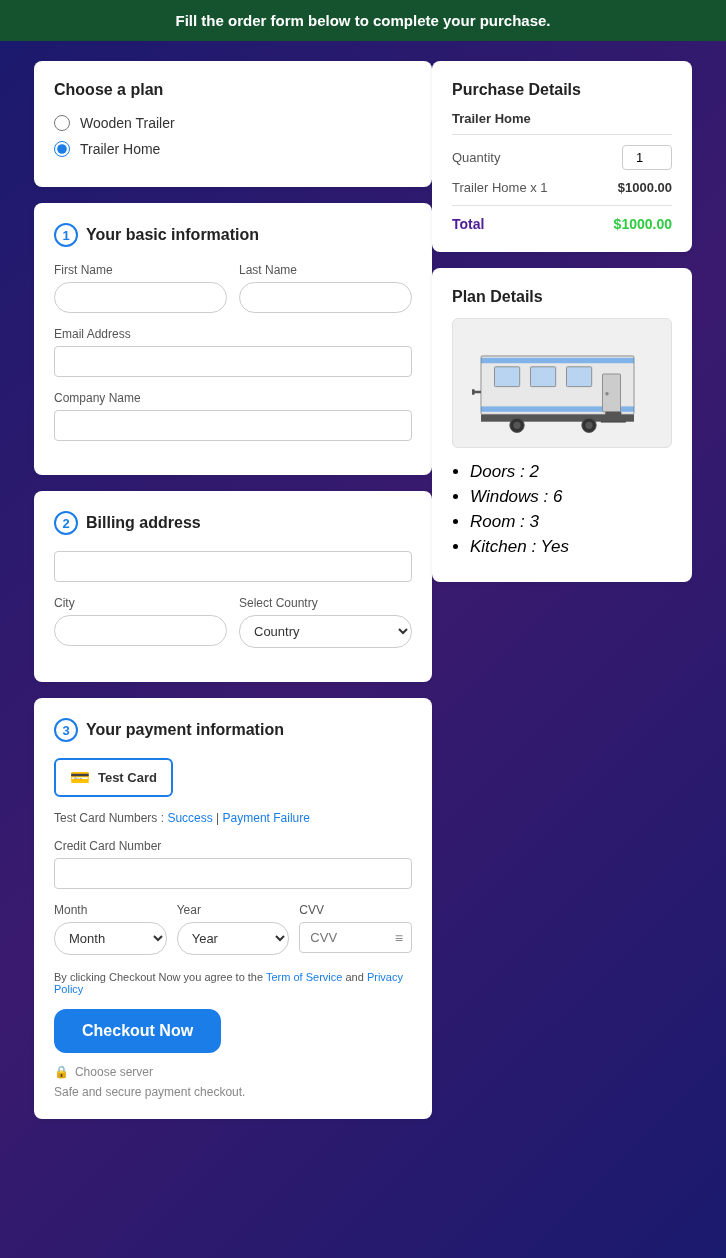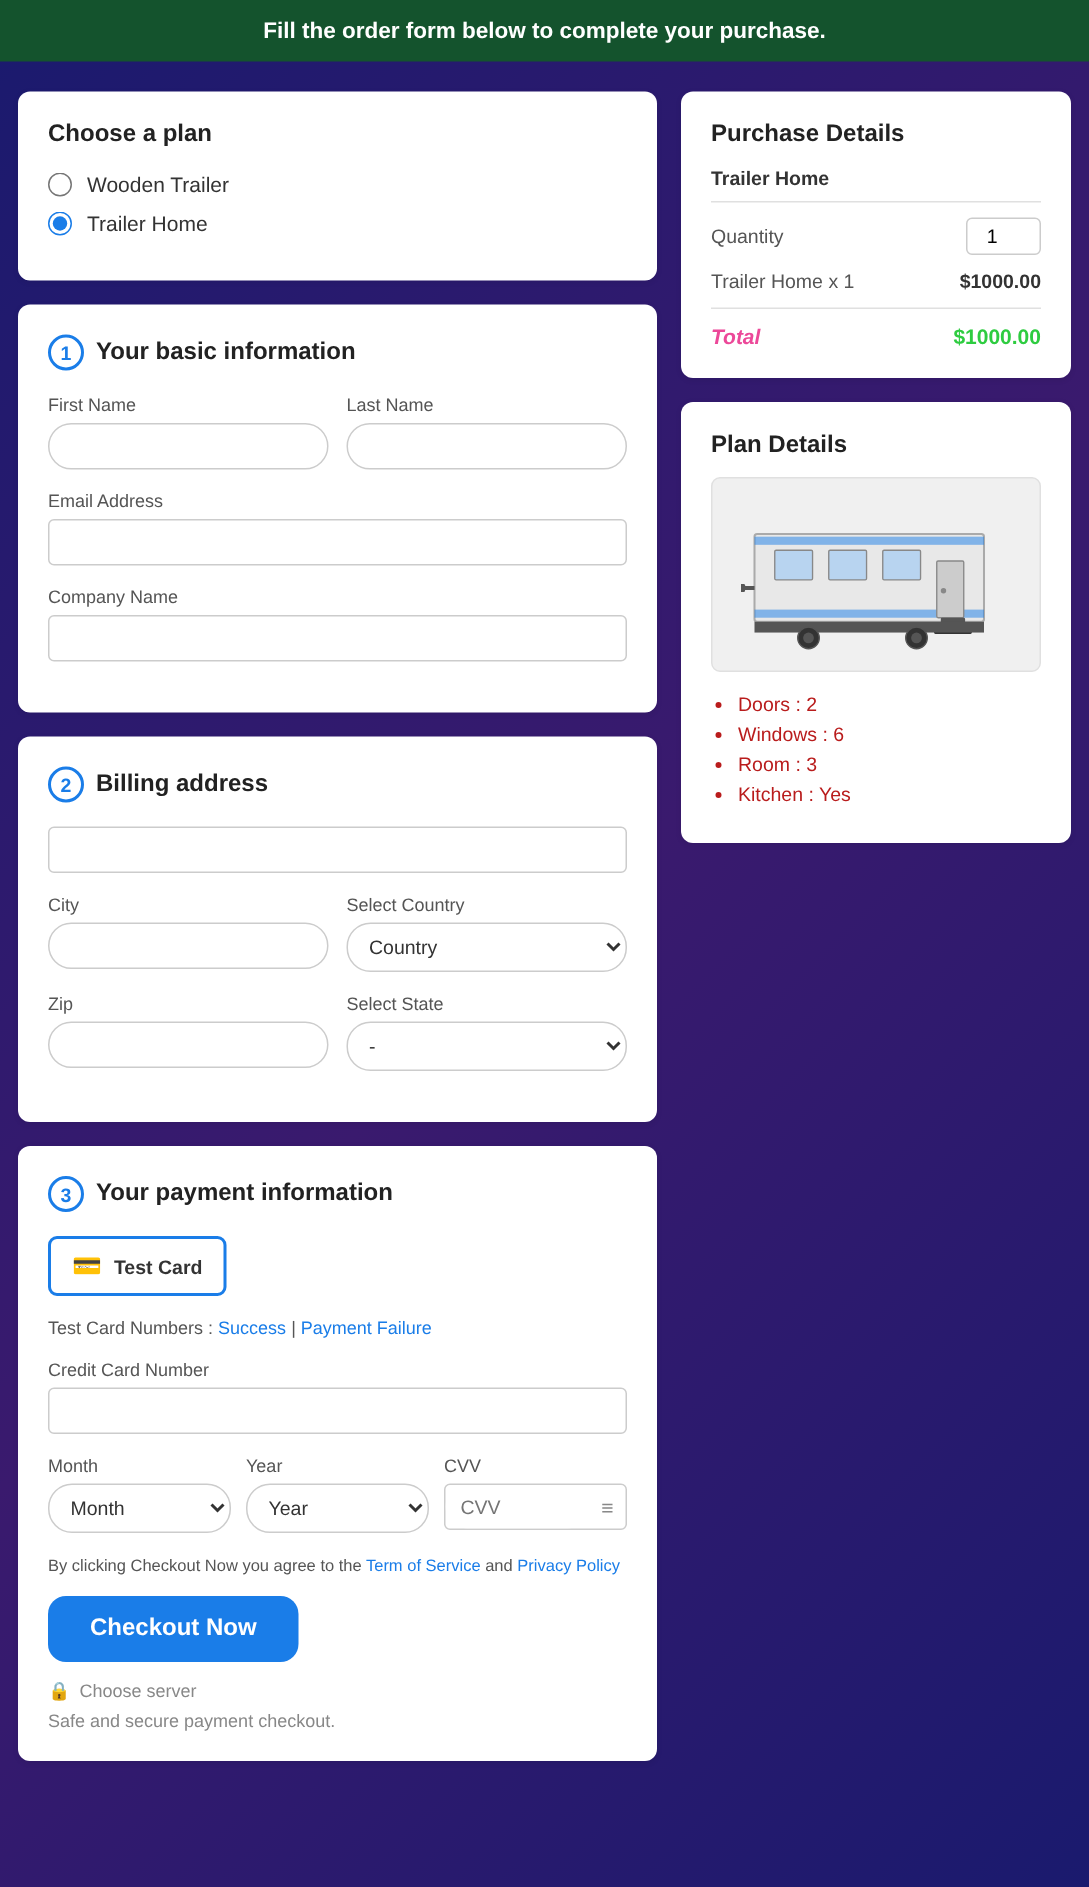--- a/index.html
+++ b/index.html
@@ -13,22 +13,21 @@
     .top-banner {
       background: #14532d;
       color: white;
       text-align: center;
       padding: 12px 20px;
       font-size: 15px;
       font-weight: 600;
     }
     .main-content {
       display: flex;
-      gap: 16px;
-      padding: 20px 12px;
+      padding: 20px 34px;
       flex: 1;
     }
     .left-col {
       flex: 1;
       display: flex;
       flex-direction: column;
       gap: 16px;
     }
     .right-col {
       width: 260px;
@@ -161,21 +160,21 @@
     .purchase-total {
       display: flex;
       justify-content: space-between;
       align-items: center;
       border-top: 1px solid #e0e0e0;
       padding-top: 10px;
       margin-top: 4px;
       font-size: 14px;
       font-weight: 700;
     }
-    .total-label { color: #ec4899; font-style: italic; }
+    .total-label { color: #4c1d95; }
     .total-value { color: #2ecc40; }
     .price-value { color: #333; font-weight: 600; }
     
     .plan-details-title {
       font-size: 16px;
       font-weight: 700;
       color: #222;
       margin-bottom: 12px;
     }
     .trailer-image {
@@ -190,22 +189,23 @@
       overflow: hidden;
       border: 1px solid #e0e0e0;
     }
     .trailer-svg {
       width: 180px;
       height: 110px;
     }
     .plan-features {
       list-style: disc;
       padding-left: 18px;
-      font-size: 13px;
-      color: #b91c1c;
+      font-size: 17px;
+      color: #000000;
+      font-style: italic;
     }
     .plan-features li {
       margin-bottom: 5px;
     }
     
     .payment-tab {
       display: inline-flex;
       align-items: center;
       gap: 8px;
       border: 2px solid #1a7de8;
@@ -352,35 +352,20 @@
           <label>City</label>
           <input type="text" style="">
         </div>
         <div class="form-group">
           <label>Select Country</label>
           <select>
             <option value="">Country</option>
             <option>United States</option>
             <option>Canada</option>
             <option>United Kingdom</option>
-          </select>
-        </div>
-      </div>
-      <div class="form-row">
-        <div class="form-group">
-          <label>Zip</label>
-          <input type="text" style="">
-        </div>
-        <div class="form-group">
-          <label>Select State</label>
-          <select>
-            <option value="-">-</option>
-            <option>Alabama</option>
-            <option>California</option>
-            <option>New York</option>
           </select>
         </div>
       </div>
     </div>
 
     <div class="card">
       <div class="section-header">
         <div class="section-number">3</div>
         <div class="section-title">Your payment information</div>
       </div>

